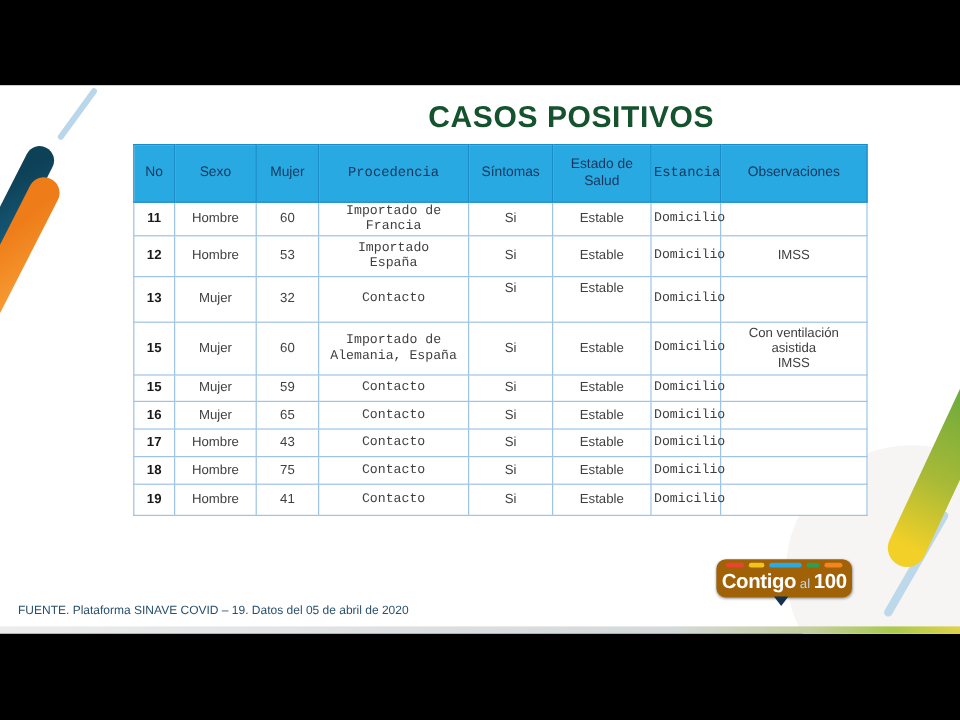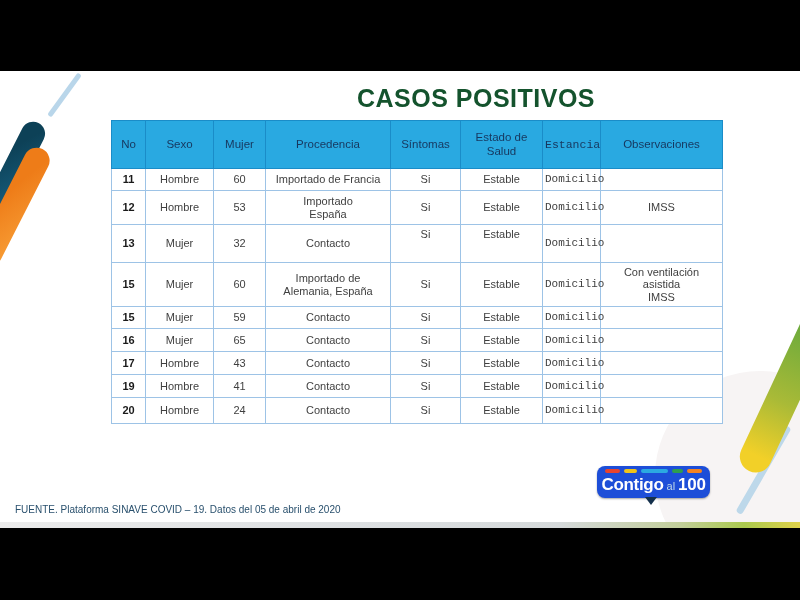--- a/index.html
+++ b/index.html
@@ -45,42 +45,42 @@
     background:#29a9e1;color:#17375e;font-weight:400;font-size:11.5px;
     line-height:1.2;border:1px solid #1a8cc8;height:45px;padding:1px 2px;
     text-align:center;vertical-align:middle;
   }
   td{
     border:1px solid #9dc3e6;color:#3f3f3f;font-size:11px;line-height:1.15;
     padding:1px 2px;text-align:center;vertical-align:middle;white-space:pre-line;
     background:#fff;
   }
   td.c0{font-weight:bold;color:#1a1a1a;}
-  .c0{width:29px;} .c1{width:63px;} .c2{width:47px;} .c3{width:120px;}
+  .c0{width:29px;} .c1{width:63px;} .c2{width:47px;} .c3{width:120px;font-family:Liberation Mono, monospace;}
   .c4{width:65px;} .c5{width:77px;} .c6{width:53px;font-family:Liberation Mono, monospace;} .c7{width:117px;}
   tbody tr:nth-child(1){height:22px;}
   tbody tr:nth-child(2){height:34px;}
   tbody tr:nth-child(3){height:38px;}
   tbody tr:nth-child(4){height:44px;}
   tbody tr:nth-child(5){height:22px;margin-top:17px;}
   tbody tr:nth-child(6){height:23px;}
   tbody tr:nth-child(7){height:23px;}
   tbody tr:nth-child(8){height:23px;}
   tbody tr:nth-child(9){height:26px;}
   tbody tr:nth-child(10){height:27px;}
   tbody tr:nth-child(3) td.c4, tbody tr:nth-child(3) td.c5{vertical-align:top;padding-top:3px;}
   
   #footer-source{
     position:absolute;left:15px;top:433px;font-size:10px;color:#29506d;z-index:4;
   }
   
   #logo{position:absolute;left:597px;top:391px;width:113px;height:46px;z-index:5;}
   #logo-box{
     position:absolute;left:0;top:4px;width:113px;height:32px;border-radius:8px;
-    background:#1d4ed8;box-shadow:0 1px 2px rgba(0,0,0,.35);
+    background:#a16207;box-shadow:0 1px 2px rgba(0,0,0,.35);
     display:flex;align-items:center;justify-content:center;
   }
   #logo-dashes{
     position:absolute;left:8px;top:7px;right:8px;height:4px;
     display:flex;gap:4px;z-index:6;
   }
   #logo-dashes span{height:3.5px;border-radius:2px;display:block;}
   #logo-dashes span:nth-child(1){width:17px;}
   #logo-dashes span:nth-child(2){width:15px;}
   #logo-dashes span:nth-child(3){width:31px;}
@@ -196,33 +196,33 @@
             <td class="c0">17</td>
             <td class="c1">Hombre</td>
             <td class="c2">43</td>
             <td class="c3">Contacto</td>
             <td class="c4">Si</td>
             <td class="c5">Estable</td>
             <td class="c6">Domicilio</td>
             <td class="c7"></td>
           </tr>
           <tr>
+            <td class="c0">18</td>
+            <td class="c1">Hombre</td>
+            <td class="c2">75</td>
+            <td class="c3">Contacto</td>
+            <td class="c4">Si</td>
+            <td class="c5">Estable</td>
+            <td class="c6">Domicilio</td>
+            <td class="c7"></td>
+          </tr>
+          <tr>
             <td class="c0">19</td>
             <td class="c1">Hombre</td>
             <td class="c2">41</td>
-            <td class="c3">Contacto</td>
-            <td class="c4">Si</td>
-            <td class="c5">Estable</td>
-            <td class="c6">Domicilio</td>
-            <td class="c7"></td>
-          </tr>
-          <tr>
-            <td class="c0">20</td>
-            <td class="c1">Hombre</td>
-            <td class="c2">24</td>
             <td class="c3">Contacto</td>
             <td class="c4">Si</td>
             <td class="c5">Estable</td>
             <td class="c6">Domicilio</td>
             <td class="c7"></td>
           </tr>
         </tbody>
     </table>
   </div>
 

